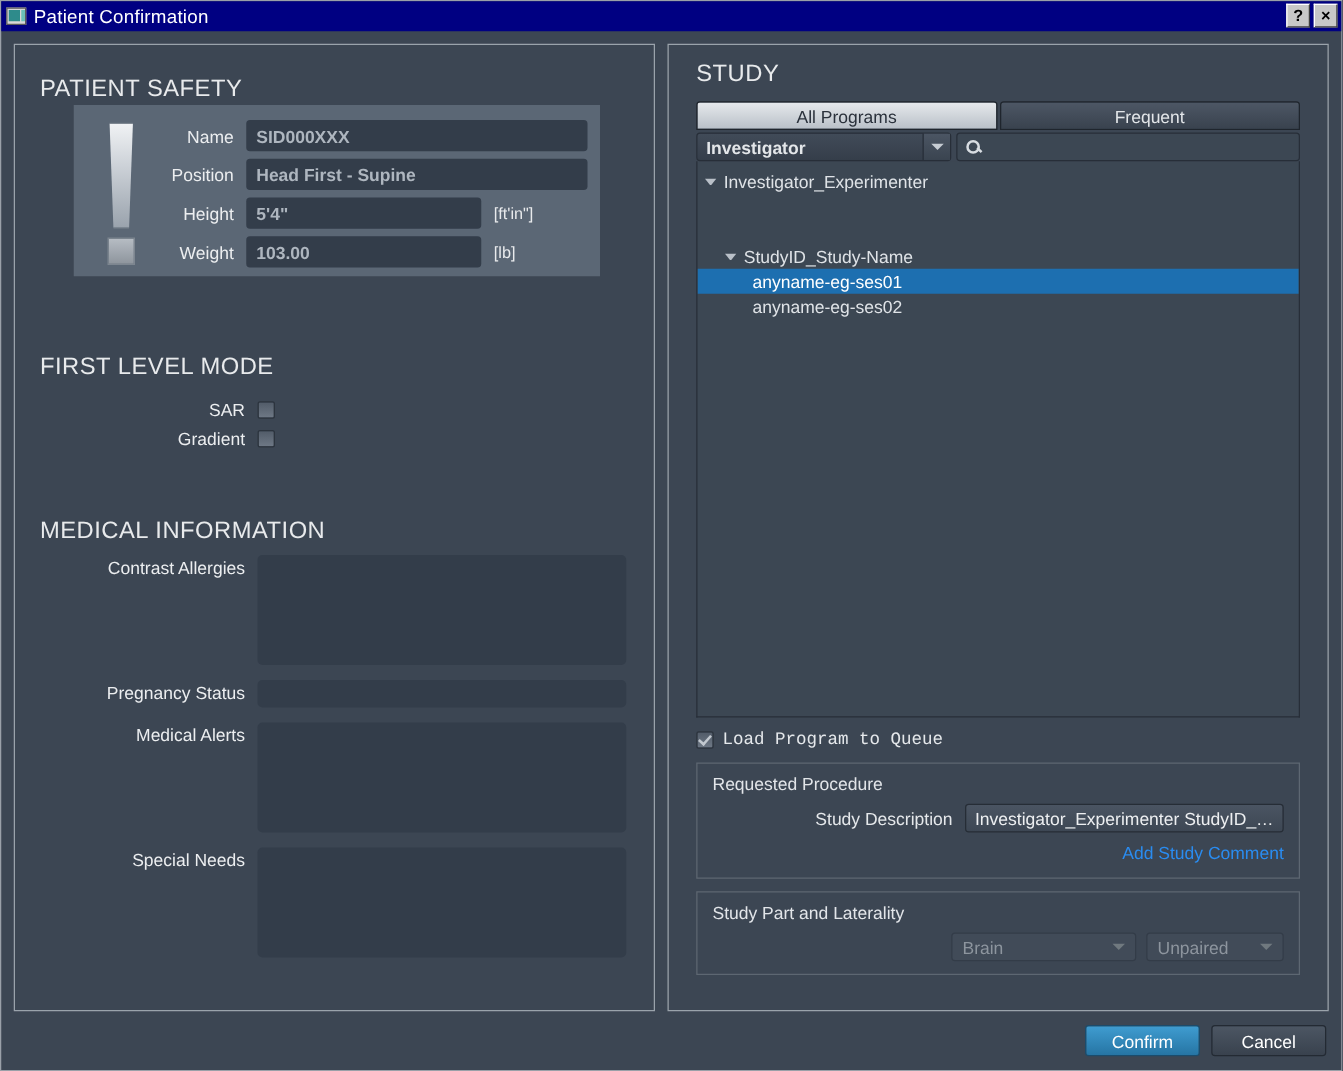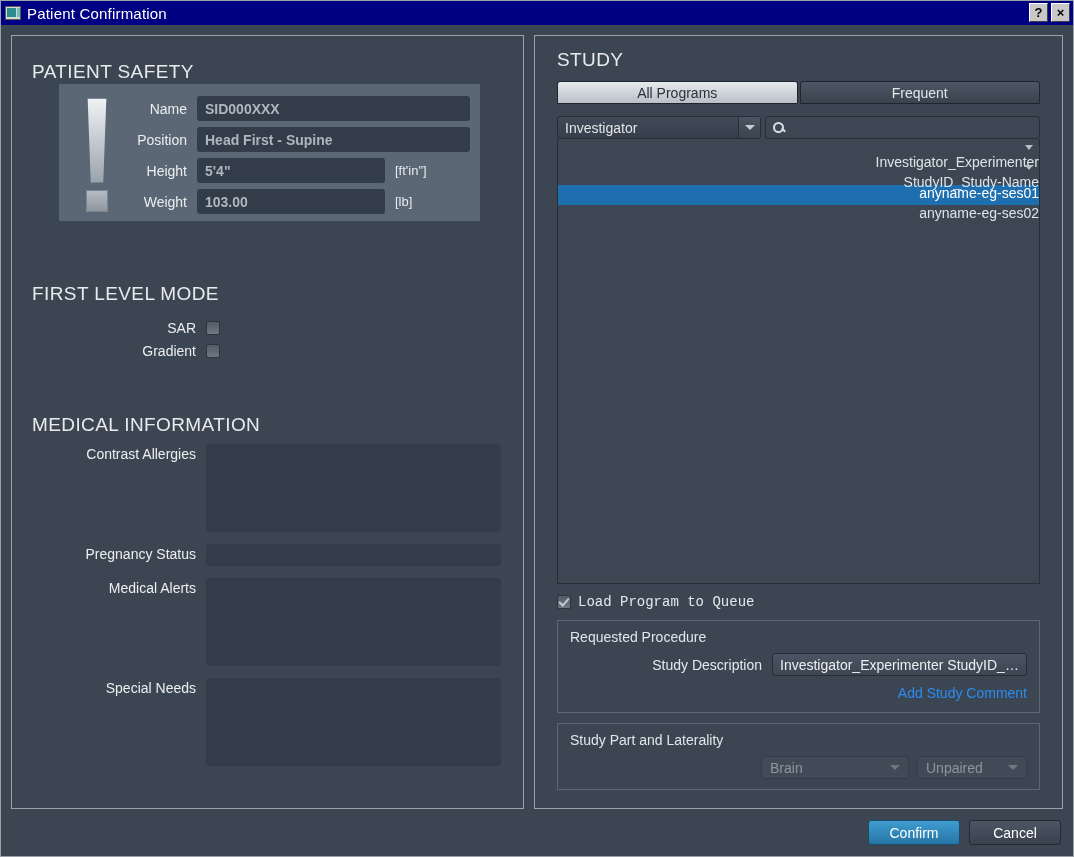--- a/index.html
+++ b/index.html
@@ -187,21 +187,21 @@
   .tab.active {
     background: linear-gradient(180deg, #e6e9ec 0%, #b9c0c8 100%);
     color: #2a313b;
   }
   .tab.inactive {
     background: linear-gradient(180deg, #4d5765 0%, #39424e 100%);
     color: #e3e6e9;
     margin-left: 2px;
   }
 
-  .filterbar { display: flex; margin-top: 12px; height: 23px; }
+  .filterbar { display: flex; margin-top: 2px; height: 23px; font-weight: bold; }
   .combo {
     flex: 0 0 204px;
     background: linear-gradient(180deg, #3b4插, #3b4插);
     background: linear-gradient(180deg, #414b58 0%, #353e4a 100%);
     border: 1px solid #272e38;
     border-radius: 3px;
     display: flex; align-items: center;
     color: #e3e6e9; font-size: 14px;
     padding-left: 7px;
     cursor: pointer;
@@ -245,28 +245,27 @@
   .tree {
     margin-top: 0px;
     border: 1px solid #272e38;
     border-top: none;
     background: #3c4753;
     height: 445px;
     padding-top: 6px;
     overflow: hidden;
   }
   .tnode {
-    display: flex; align-items: flex-end;
+    display: flex; align-items: center;
     height: 20px;
     color: #dfe3e7; font-size: 14px;
     cursor: pointer;
-    flex-direction: column;
   }
   .tnode.lvl0 { padding-left: 6px; }
-  .tnode.lvl1 { padding-left: 22px; }
+  .tnode.lvl1 { padding-left: 22px; margin-top: 40px; }
   .tnode.lvl2 { padding-left: 44px; }
   .tnode.selected { background: #1d6fb0; color: #ffffff; }
   .tri {
     width: 0; height: 0;
     border-left: 4.5px solid transparent;
     border-right: 4.5px solid transparent;
     border-top: 5px solid #b9c0c8;
     margin-right: 6px;
     flex: 0 0 9px;
   }

